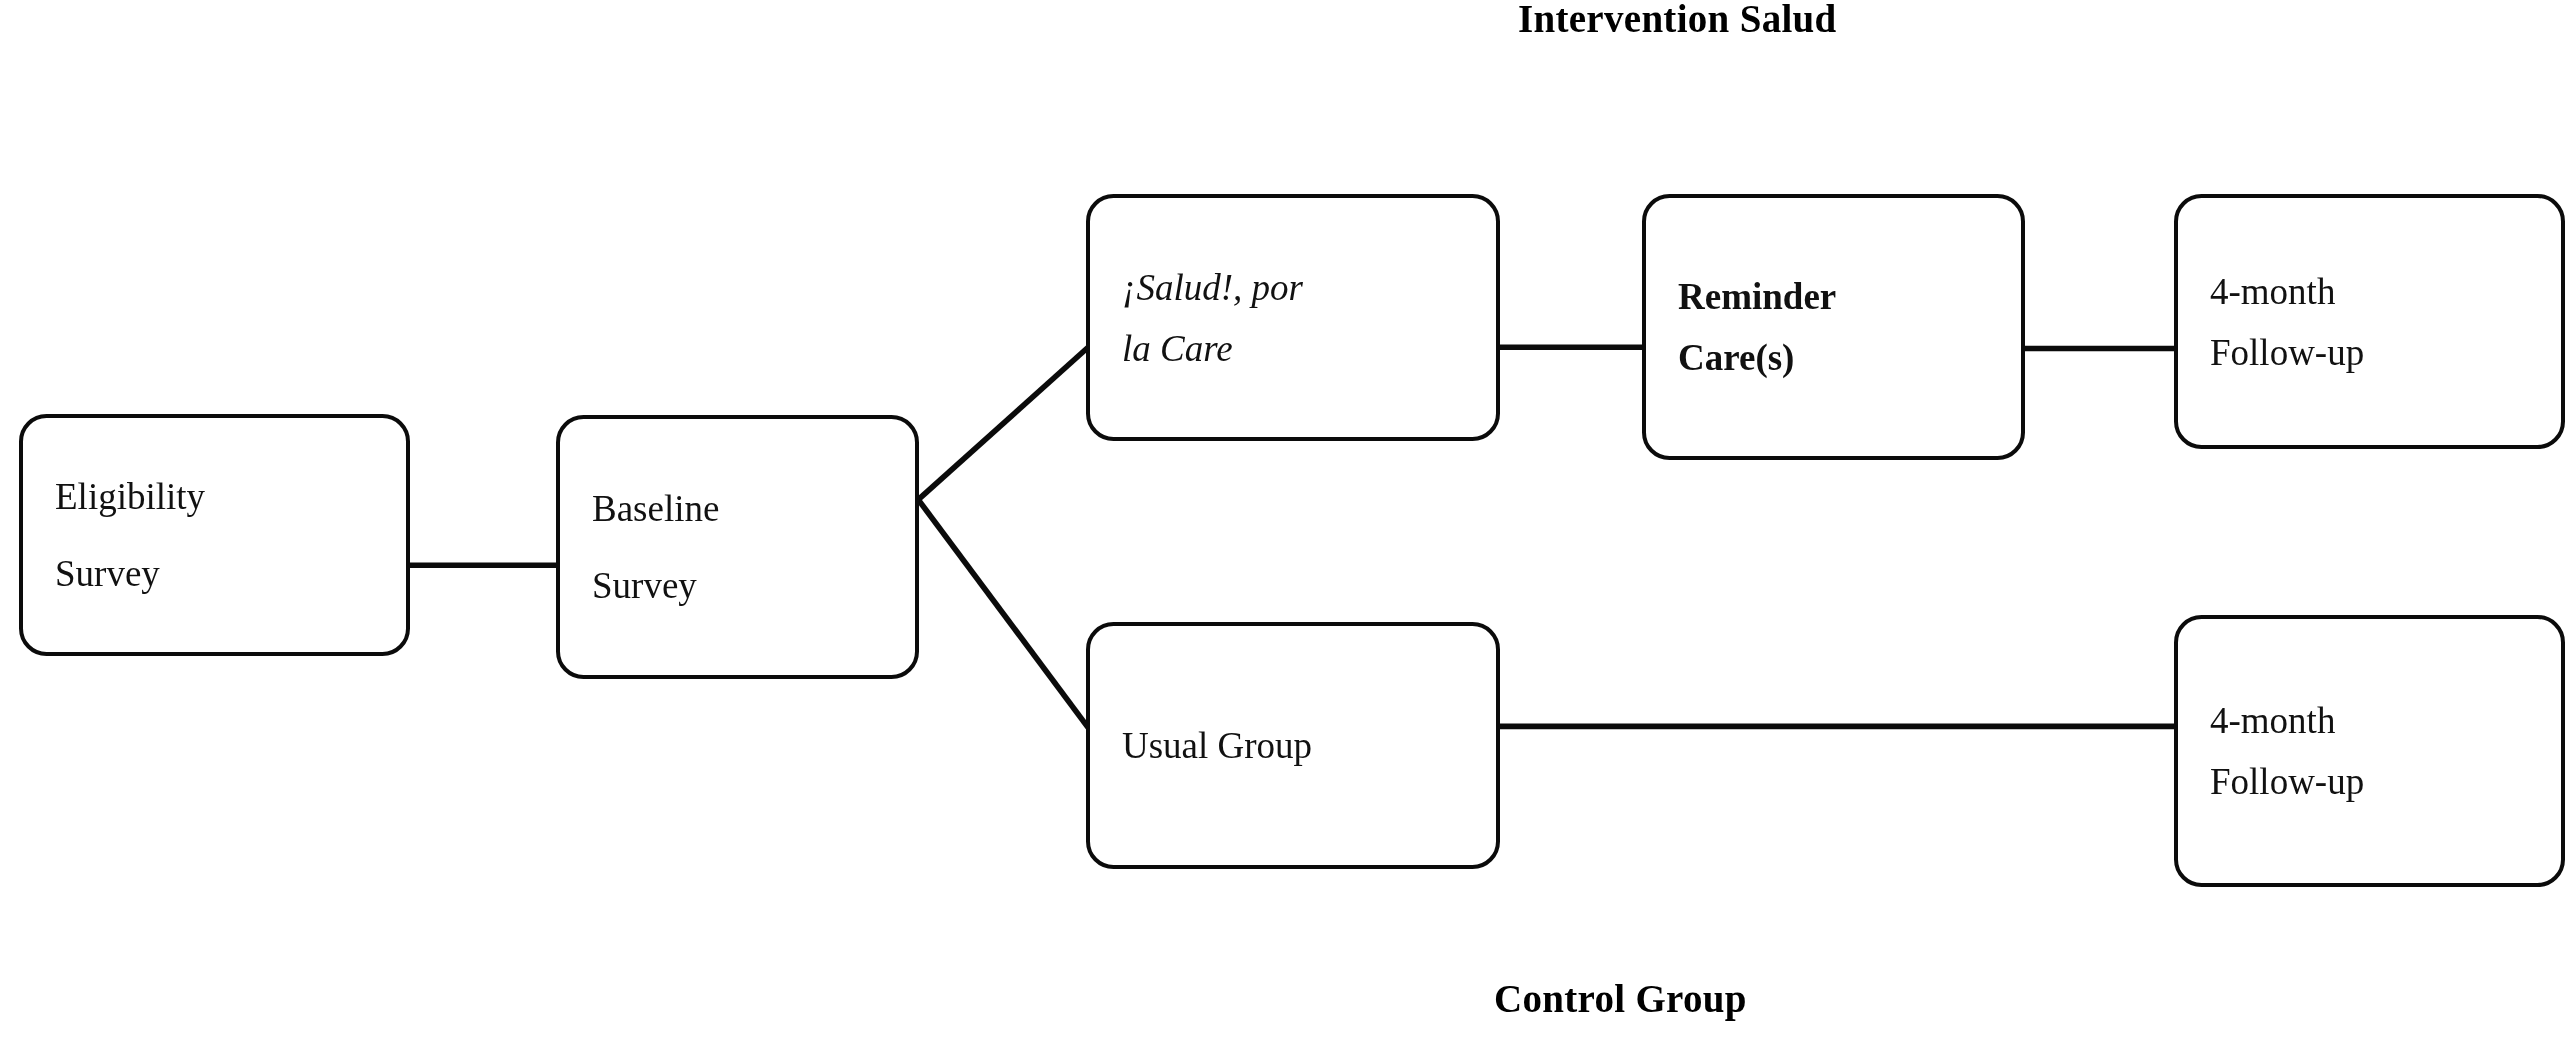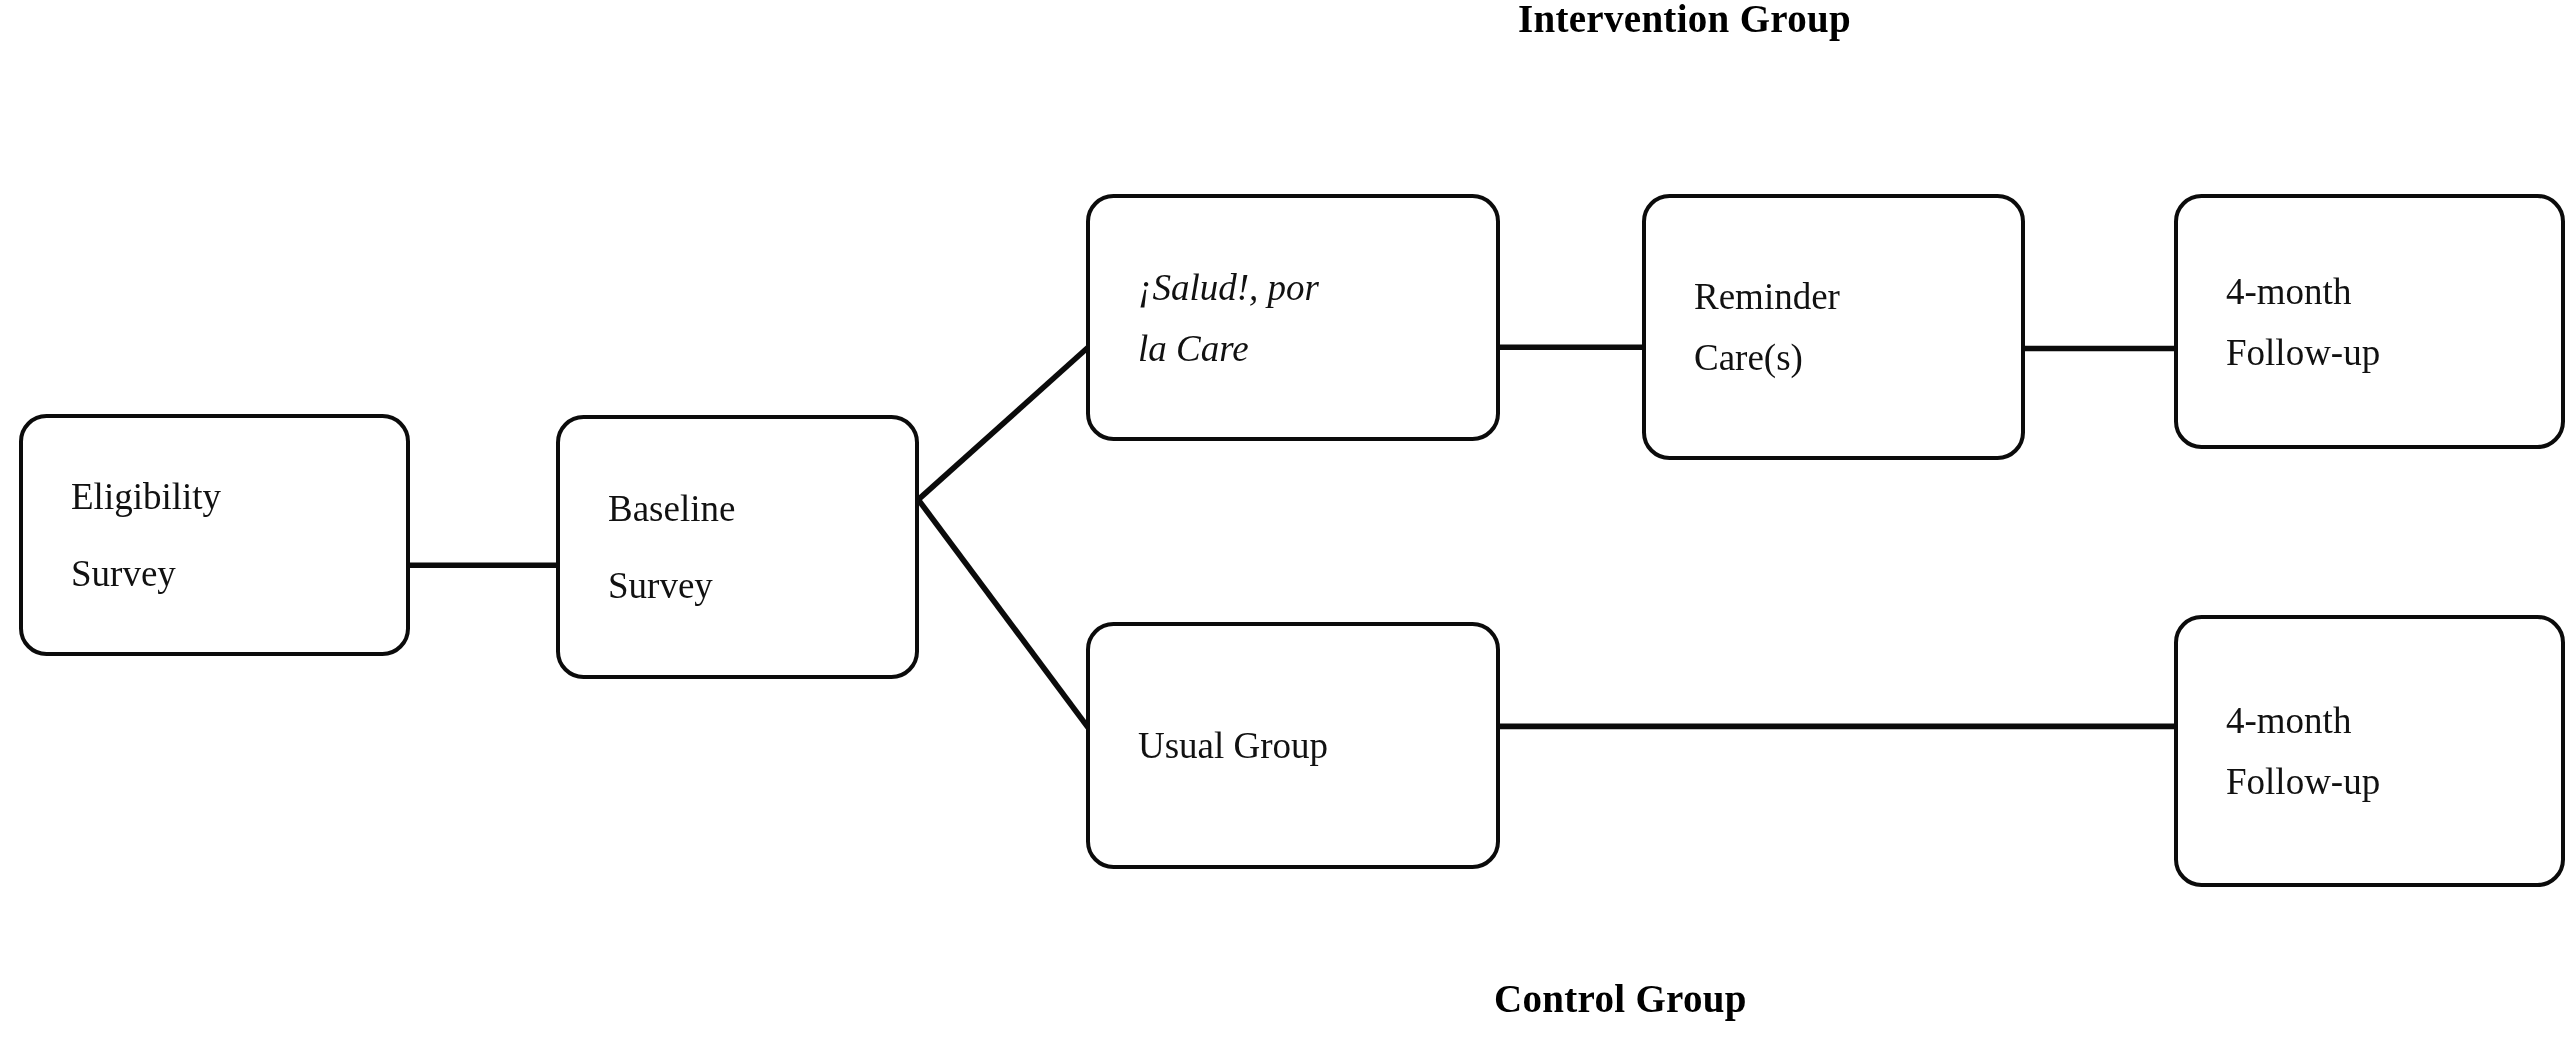--- a/index.html
+++ b/index.html
@@ -58,38 +58,38 @@
     border-radius: 27.5px;
     display: flex;
     flex-direction: column;
     justify-content: center;
     align-items: flex-start;
   }
   .node-text {
     font-size: 37px;
     line-height: 1.0;
     color: #111111;
-    padding-left: 48px;
+    padding-left: 32px;
     padding-right: 12.5px;
     white-space: nowrap;
   }
   .node-text + .node-text {
     margin-top: 40px;
   }
   .node-text.bold {
     font-weight: normal;
   }
   .node-text.italic {
     font-style: italic;
   }
   
   #box-eligibility   { left: 19px;   top: 414px;  width: 391px; height: 242px; text-align: center; }
   #box-baseline      { left: 556px;  top: 415px;  width: 363px; height: 264px; }
   #box-salud         { left: 1086px; top: 194px;  width: 414px; height: 247px; }
-  #box-reminder      { left: 1642px; top: 194px;  width: 383px; height: 266px; }
+  #box-reminder      { left: 1642px; top: 194px;  width: 383px; height: 266px; font-weight: bold; }
   #box-followup-top  { left: 2174px; top: 194px;  width: 391px; height: 255px; }
   #box-usualcare     { left: 1086px; top: 622px;  width: 414px; height: 247px; }
   #box-followup-bot  { left: 2174px; top: 615px;  width: 391px; height: 272px; }
 
   
   #box-salud .node-text + .node-text,
   #box-followup-top .node-text + .node-text,
   #box-followup-bot .node-text + .node-text,
   #box-reminder .node-text + .node-text {
     margin-top: 24px;
@@ -108,21 +108,21 @@
 
     <line x1="1470" y1="800" x2="1742" y2="1165" stroke="#0b0b0b" stroke-width="9" stroke-linecap="butt"></line>
 
     <line x1="2398" y1="556" x2="2632" y2="556" stroke="#0b0b0b" stroke-width="9" stroke-linecap="butt"></line>
 
     <line x1="3238" y1="558" x2="3484" y2="558" stroke="#0b0b0b" stroke-width="9" stroke-linecap="butt"></line>
 
     <line x1="2398" y1="1163" x2="3484" y2="1163" stroke="#0b0b0b" stroke-width="9" stroke-linecap="butt"></line>
   </svg>
 
-  <div class="group-caption" id="caption-intervention">Intervention Group</div>
+  <div class="group-caption" id="caption-intervention">Intervention Salud</div>
 
   <div class="group-caption" id="caption-control">Control Group</div>
 
   <div class="node-box" id="box-eligibility">
     <div class="node-text">Eligibility</div>
     <div class="node-text">Survey</div>
   </div>
 
   <div class="node-box" id="box-baseline">
     <div class="node-text bold">Baseline</div>

